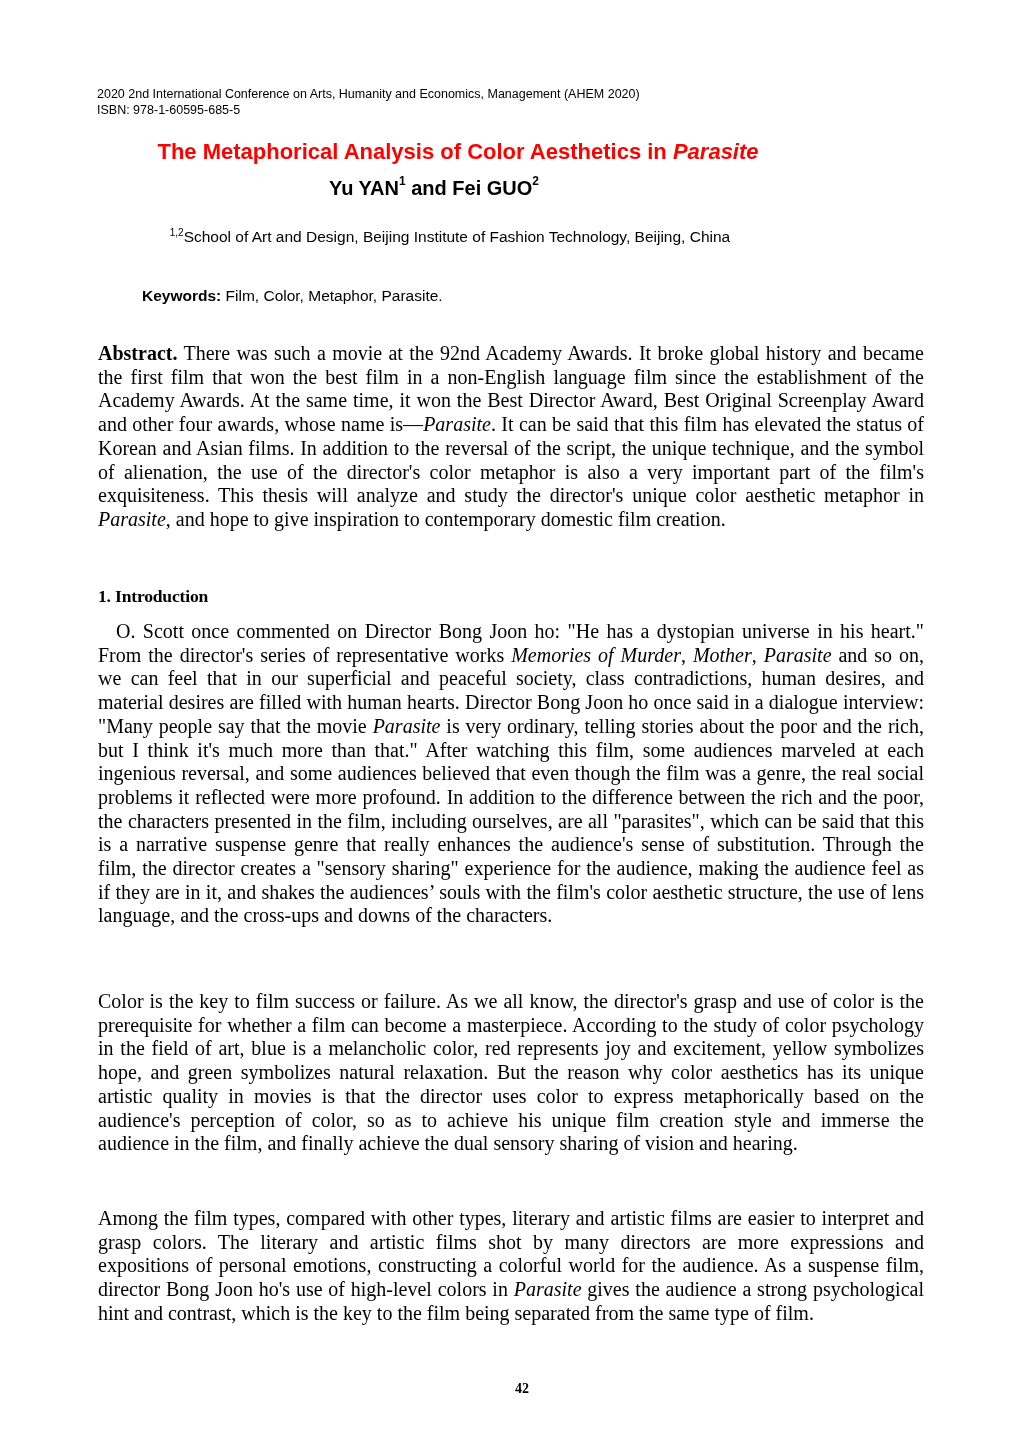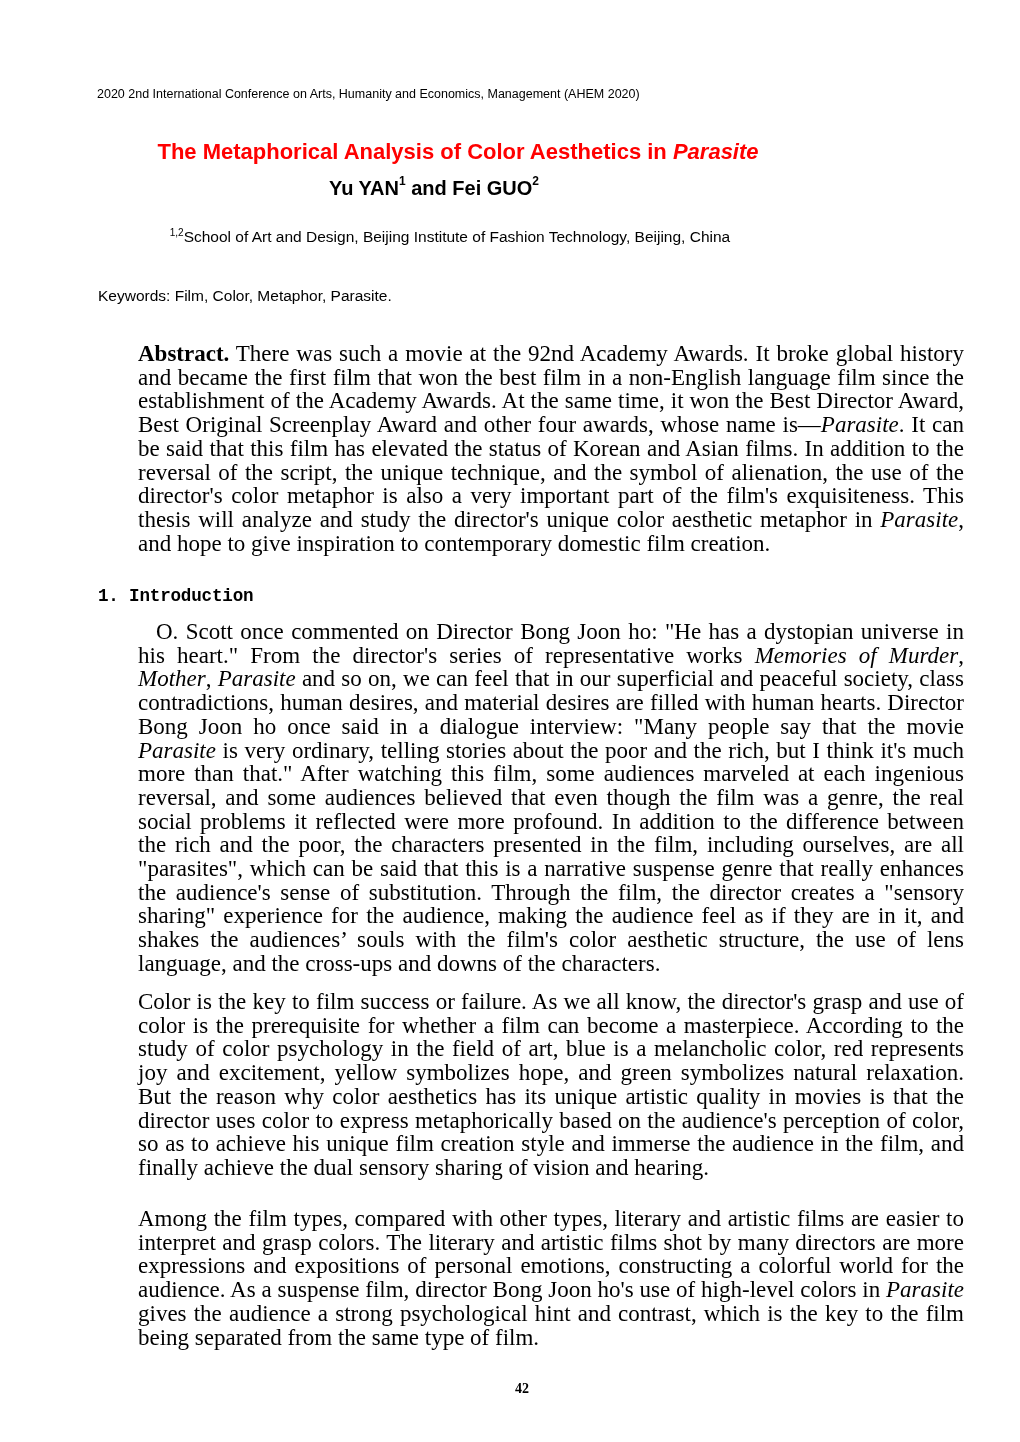--- a/index.html
+++ b/index.html
@@ -5,34 +5,35 @@
   html, body { margin: 0; padding: 0; background: #ffffff; }
   body { width: 1020px; height: 1442px; position: relative; overflow: hidden; color: #000; }
   .page { position: absolute; left: 0; top: 0; width: 1020px; height: 1442px; }
   .conf { position: absolute; left: 97px; top: 86px; font-family: "Liberation Sans", sans-serif; font-size: 12.5px; line-height: 16px; }
   .title { position: absolute; left: 0; width: 916px; top: 139px; text-align: center; font-family: "Liberation Sans", sans-serif; font-weight: bold; font-size: 22px; color: #ff0000; }
   .authors { position: absolute; left: 0; width: 868px; top: 176px; text-align: center; font-family: "Liberation Sans", sans-serif; font-weight: bold; font-size: 20px; }
   .authors sup { font-size: 12px; position: relative; top: -2px; }
   .affil { position: absolute; left: 0; width: 900px; top: 227px; text-align: center; font-family: "Liberation Sans", sans-serif; font-size: 15.5px; }
   .affil sup { font-size: 10px; }
   .keywords { position: absolute; left: 98px; top: 287px; font-family: "Liberation Sans", sans-serif; font-size: 15.5px; }
-  .keywords b { font-weight: normal; }
-  .para { position: absolute; left: 98px; width: 826px; font-family: "Liberation Serif", serif; font-size: 23px; line-height: 23.7px; text-align: justify; margin-left: 40px; }
+  .keywords b { font-weight: bold; margin-left: 44px; }
+  .para { position: absolute; left: 98px; width: 826px; font-family: "Liberation Serif", serif; font-size: 20px; line-height: 23.7px; text-align: justify; }
   .para b { font-weight: bold; }
-  .h { position: absolute; left: 98px; font-family: Liberation Mono, monospace; font-weight: bold; font-size: 17.6px; letter-spacing: -0.2px; text-align: right; }
+  .h { position: absolute; left: 98px; font-family: Liberation Serif, serif; font-weight: bold; font-size: 17.6px; letter-spacing: -0.2px; text-align: right; }
   .indent { text-indent: 18px; }
   .pnum { position: absolute; left: 12px; width: 1020px; top: 1381px; text-align: center; font-family: "Liberation Serif", serif; font-weight: bold; font-size: 14px; }
 </style>
 </head>
 <body>
 
 <div class="page">
 
   <div class="conf">
     <div>2020 2nd International Conference on Arts, Humanity and Economics, Management (AHEM 2020)</div>
+    <div>ISBN: 978-1-60595-685-5</div>
   </div>
 
   <div class="title" style="color: rgb(255, 0, 0);"><span>The Metaphorical Analysis of Color Aesthetics in </span><i>Parasite</i></div>
 
   <div class="authors"><span>Yu YAN</span><sup>1</sup><span style="white-space:pre"> and </span><span>Fei GUO</span><sup>2</sup></div>
 
   <div class="affil"><sup>1,2</sup><span>School of Art and Design, Beijing Institute of Fashion Technology, Beijing, China</span></div>
 
   <div class="keywords"><b>Keywords:</b><span style="white-space:pre-wrap"> Film, Color, Metaphor, Parasite.</span></div>
 

